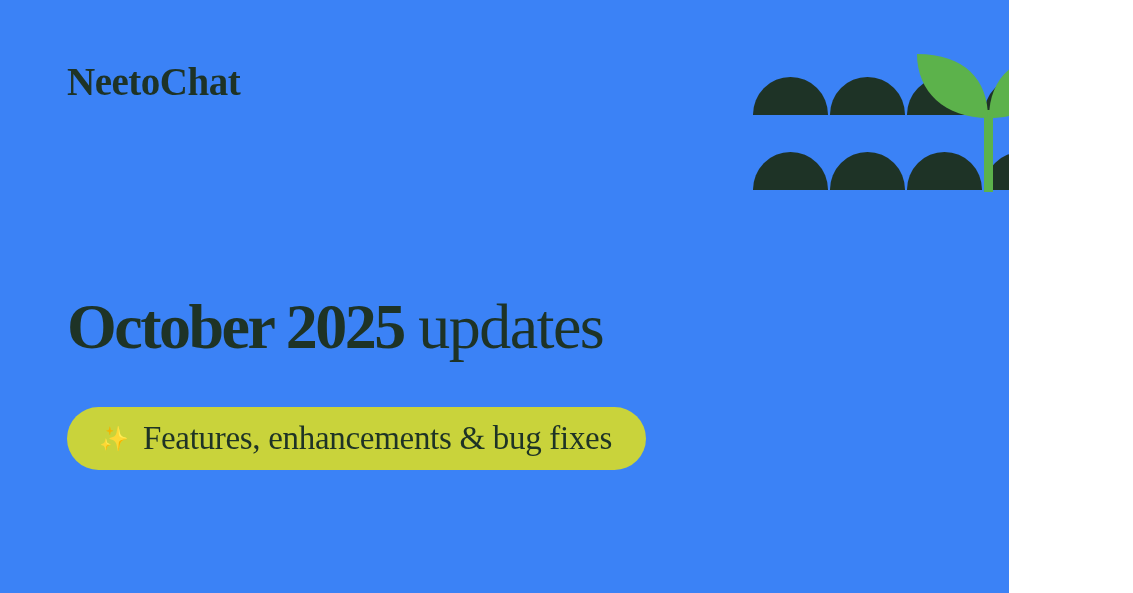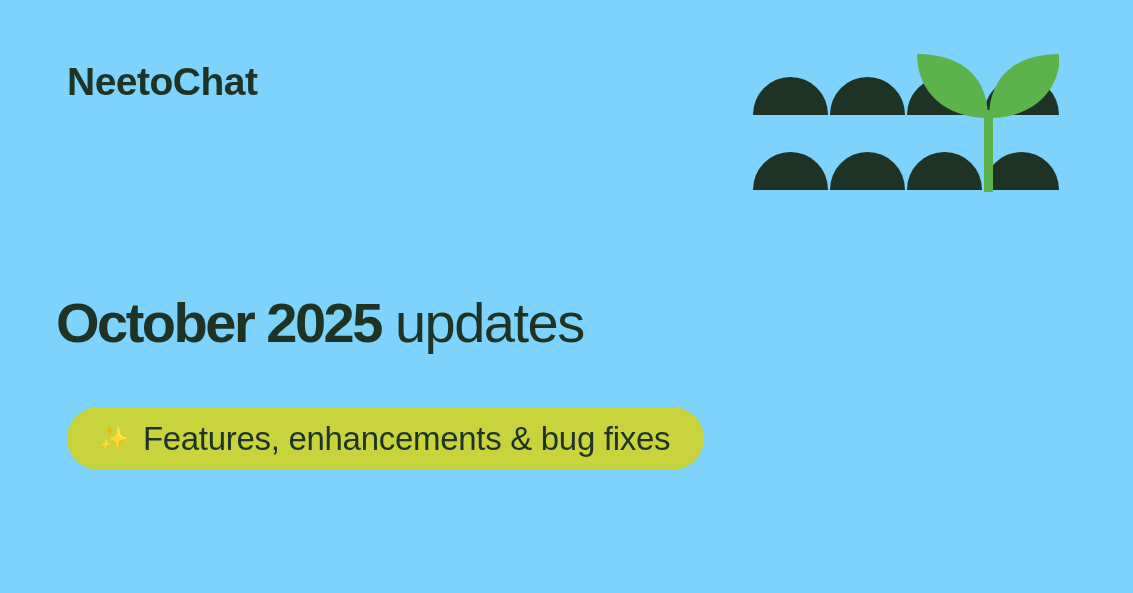--- a/index.html
+++ b/index.html
@@ -8,24 +8,25 @@
   }
   body {
     width: 1133px;
     height: 593px;
     overflow: hidden;
     font-family: "Liberation Sans", sans-serif;
   }
 
   .banner {
     position: relative;
-    width: 1133px;
+    width: 1009px;
     height: 593px;
-    background: #7dd3fc;
+    background: #3b82f6;
     overflow: hidden;
+    font-family: Liberation Serif, serif;
   }
 
   
   .logo {
     position: absolute;
     left: 67px;
     top: 62px;
     font-size: 39px;
     font-weight: 700;
     letter-spacing: -0.5px;
@@ -64,26 +65,26 @@
     left: 0;
     top: 0;
     width: 306px;
     height: 152px;
     pointer-events: none;
   }
 
   
   .headline {
     position: absolute;
-    left: 56px;
+    left: 67px;
     top: 295px;
     line-height: 1;
     white-space: nowrap;
     color: #1e3326;
-    font-size: 56px;
+    font-size: 64px;
     text-align: center;
   }
   .headline .bold {
     font-weight: 700;
     letter-spacing: -2.5px;
   }
   .headline .light {
     font-weight: 300;
     letter-spacing: -1.5px;
   }

